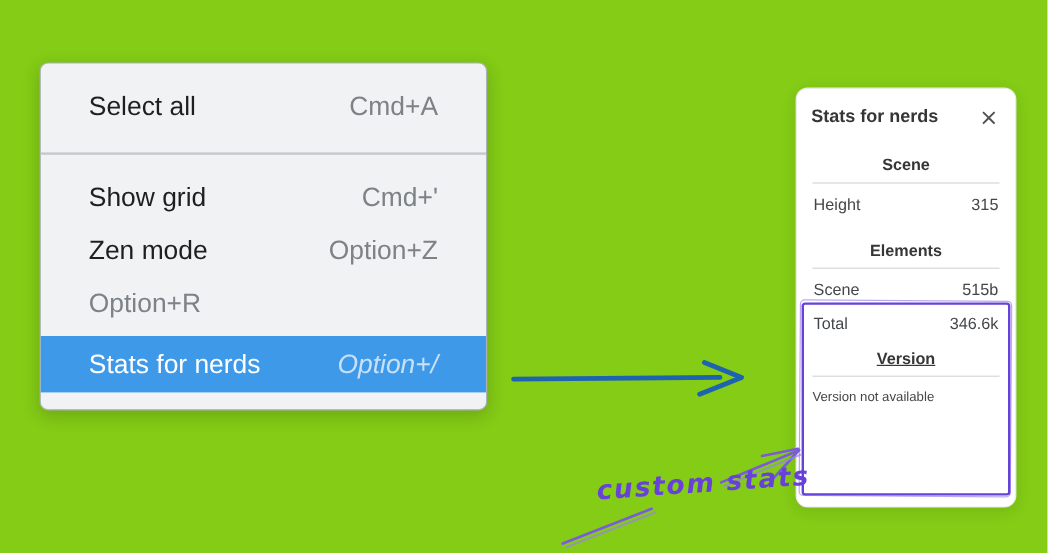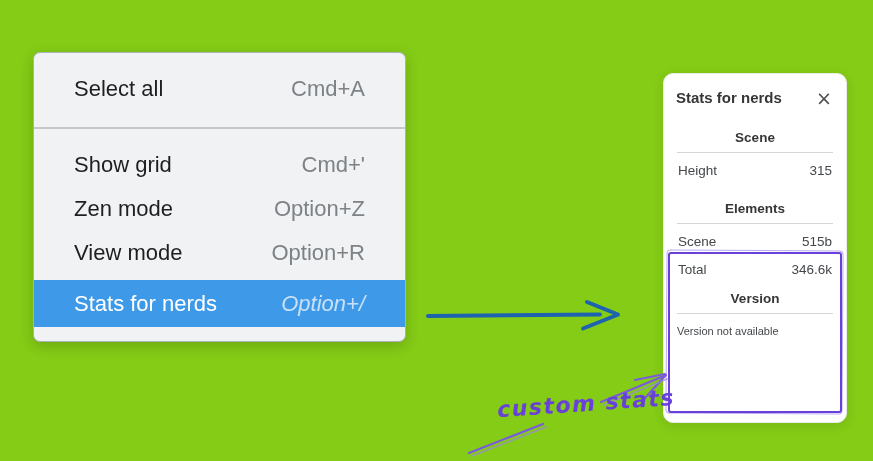--- a/index.html
+++ b/index.html
@@ -40,21 +40,21 @@
   .panel-title { font-size:15px; font-weight:bold; color:#363636; }
   .close-btn {
     background:none; border:none; font-size:19px; line-height:16px; color:#4f4f4f;
     cursor:pointer; padding:0 2px; font-family:"DejaVu Sans", sans-serif;
   }
   .section-heading {
     text-align:center; font-size:13.5px; font-weight:bold; color:#363636;
   }
   .sh-scene   { margin-top:24px; }
   .sh-storage { margin-top:17px; }
-  .sh-version { margin-top:8px; }
+  .sh-version { margin-top:8px;text-decoration:underline; }
   .rule { height:1px; background:#d3d7db; margin:7px 1px 3px 1px; }
   .stat-row {
     height:28px; display:flex; align-items:center; justify-content:space-between;
     font-size:13.5px; color:#44474a; padding:0 2px;
   }
   .stat-row .val { text-align:right; }
   .version-message { font-size:11px; color:#44474a; height:28px; display:flex; align-items:center; padding:0 1px; }
 
   
   .purple-rect {
@@ -86,21 +86,20 @@
     <div class="menu-divider"></div>
     <div class="menu-item">
       <span class="mi-label">Show grid</span>
       <span class="mi-shortcut">Cmd+'</span>
     </div>
     <div class="menu-item">
       <span class="mi-label">Zen mode</span>
       <span class="mi-shortcut">Option+Z</span>
     </div>
     <div class="menu-item">
-      <span class="mi-label">View mode</span>
       <span class="mi-shortcut">Option+R</span>
     </div>
     <div class="menu-item highlighted">
       <span class="mi-label">Stats for nerds</span>
       <span class="mi-shortcut">Option+/</span>
     </div>
   </div>
 
   <svg class="blue-arrow" width="210" height="45" viewBox="0 0 210 45">
     <g stroke="#1e63b0" stroke-width="4" stroke-linecap="round" fill="none">

